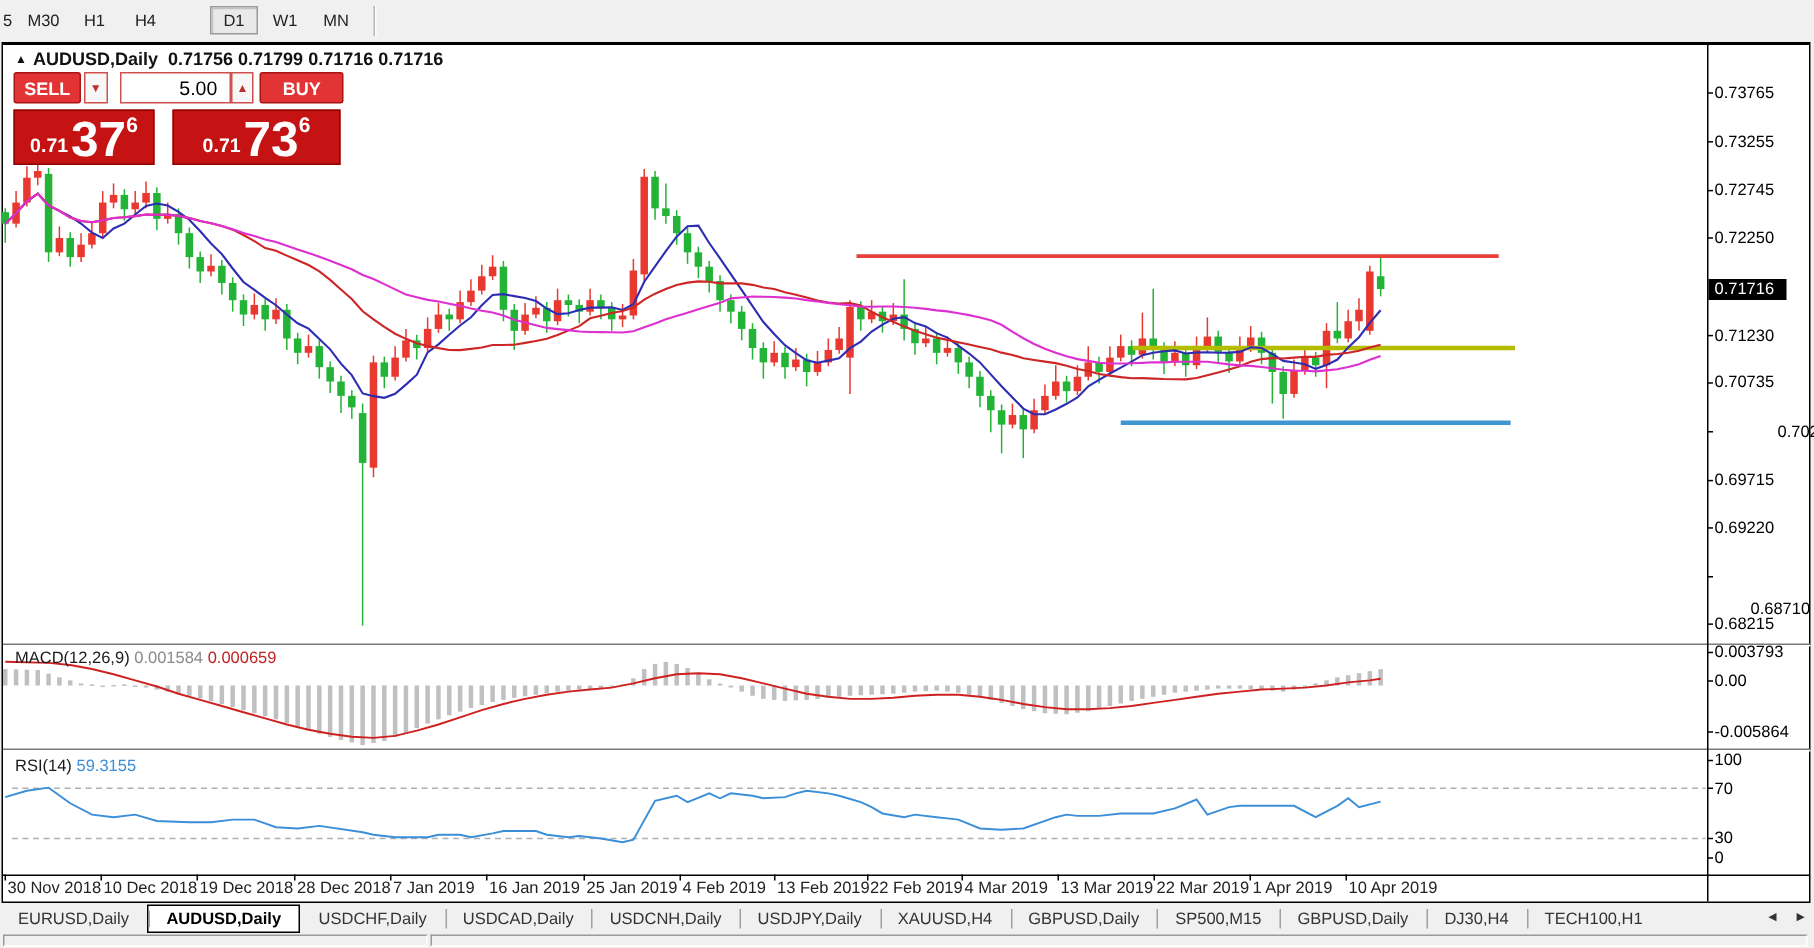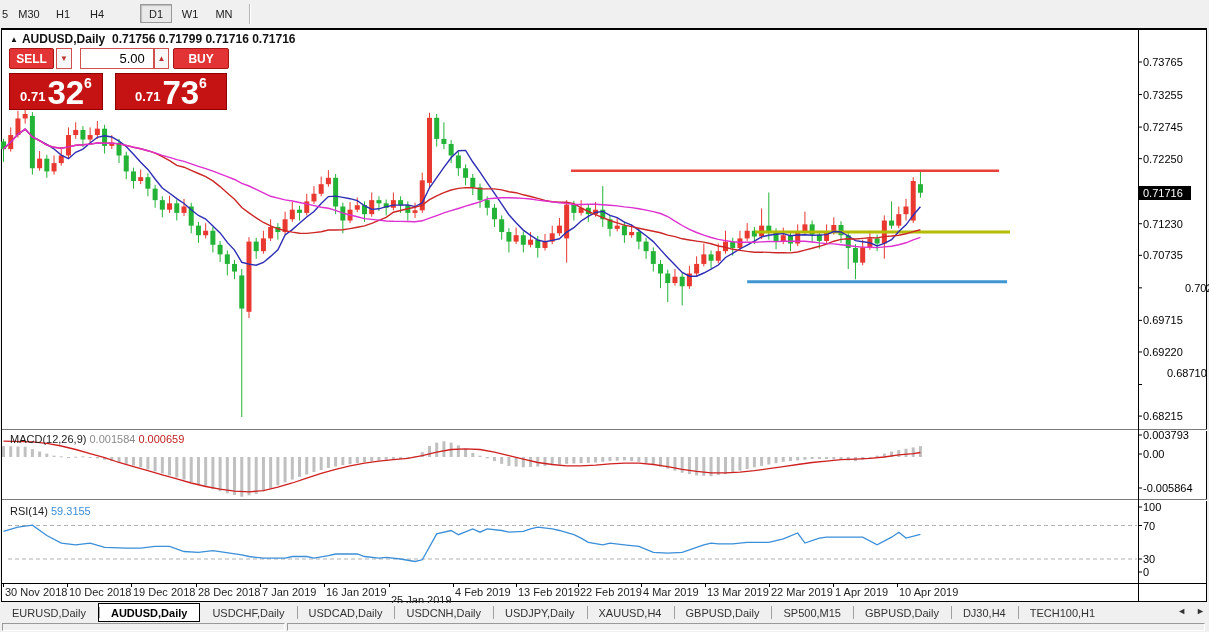--- a/index.html
+++ b/index.html
@@ -94,21 +94,21 @@
       </div>
     <div class="oc-vol">5.00</div>
     <div class="oc-spin oc-up">
         <span>▲</span>
       </div>
     <div id="buy-btn" class="oc-btn">BUY</div>
   </div>
   <div class="oc-row2">
     <div id="sell-price-box" class="price-box">
       <span class="pb-prefix">0.71</span>
-      <span class="pb-big">32</span>
+      <span class="pb-big">37</span>
       <span class="pb-sup">6</span>
     </div>
     <div id="buy-price-box" class="price-box">
       <span class="pb-prefix">0.71</span>
       <span class="pb-big">73</span>
       <span class="pb-sup">6</span>
     </div>
   </div>
 </div>
 
@@ -579,36 +579,36 @@
 
 <div class="ax-label" style="top: 56px;">0.73765</div>
 <div class="ax-label" style="top: 88.538px;">0.73255</div>
 <div class="ax-label" style="top: 121.076px;">0.72745</div>
 <div class="ax-label" style="top: 152.657px;">0.72250</div>
 <div class="ax-label" style="top: 217.733px;">0.71230</div>
 <div class="ax-label" style="top: 249.314px;">0.70735</div>
 <div class="ax-label" style="top: 281.852px; padding-left: 42px;">0.70225</div>
 <div class="ax-label" style="top: 314.39px;">0.69715</div>
 <div class="ax-label" style="top: 345.971px;">0.69220</div>
-<div class="ax-label" style="top: 367px; padding-left: 24px;">0.68710</div>
+<div class="ax-label" style="top: 400px; padding-left: 24px;">0.68710</div>
 <div class="ax-label" style="top: 410.09px;">0.68215</div>
 <div class="ax-label" style="top: 429px;">0.003793</div>
 <div class="ax-label" style="top: 448px;">0.00</div>
 <div class="ax-label" style="top: 482px;">-0.005864</div>
 <div class="ax-label" style="top: 501px;">100</div>
 <div class="ax-label" style="top: 519.5px;">70</div>
 <div class="ax-label" style="top: 553px;">30</div>
 <div class="ax-label" style="top: 566px;">0</div>
 <div class="date-label" style="left: 5px;">30 Nov 2018</div>
 <div class="date-label" style="left: 69px;">10 Dec 2018</div>
 <div class="date-label" style="left: 133px;">19 Dec 2018</div>
 <div class="date-label" style="left: 198px;">28 Dec 2018</div>
 <div class="date-label" style="left: 262px;">7 Jan 2019</div>
 <div class="date-label" style="left: 326px;">16 Jan 2019</div>
-<div class="date-label" style="left: 391px; margin-top: 8px;">25 Jan 2019</div>
+<div class="date-label" style="left: 391px;">25 Jan 2019</div>
 <div class="date-label" style="left: 455px;">4 Feb 2019</div>
 <div class="date-label" style="left: 518px;">13 Feb 2019</div>
 <div class="date-label" style="left: 580px;">22 Feb 2019</div>
 <div class="date-label" style="left: 643px;">4 Mar 2019</div>
 <div class="date-label" style="left: 707px;">13 Mar 2019</div>
 <div class="date-label" style="left: 771px;">22 Mar 2019</div>
 <div class="date-label" style="left: 835px;">1 Apr 2019</div>
 <div class="date-label" style="left: 899px;">10 Apr 2019</div>
 
 </body></html>

